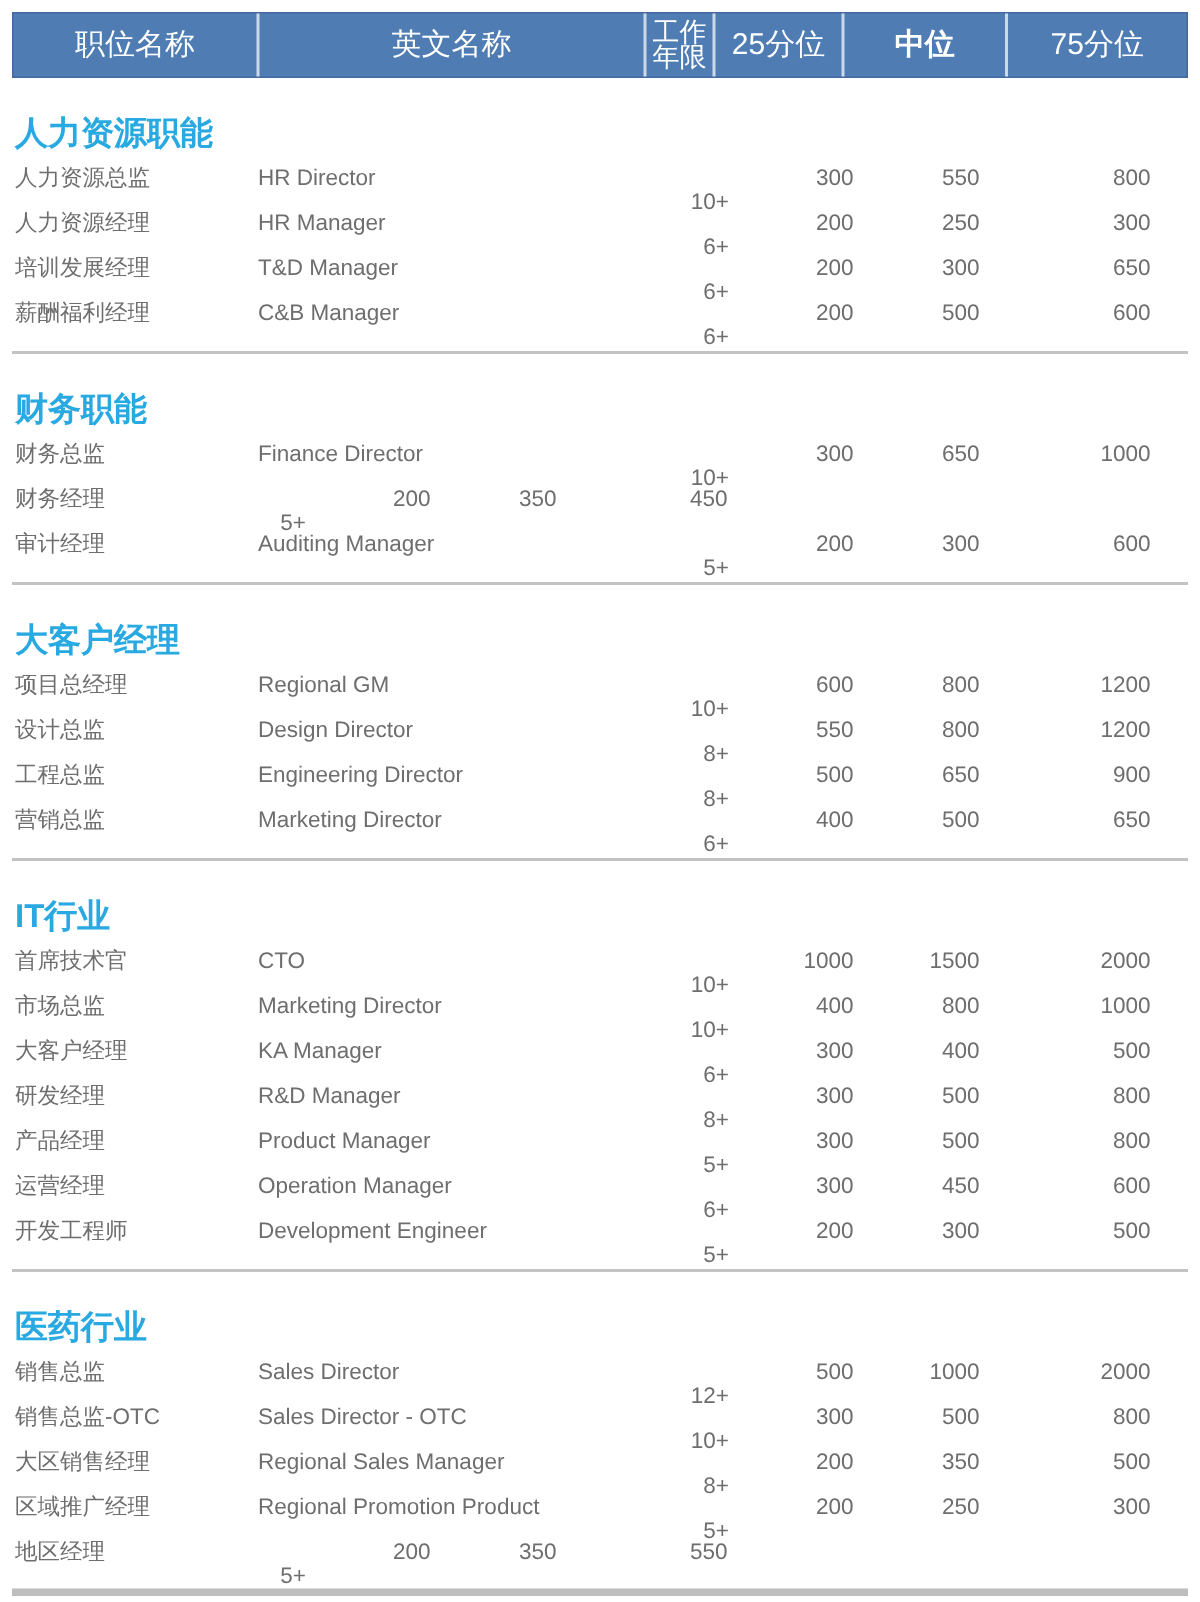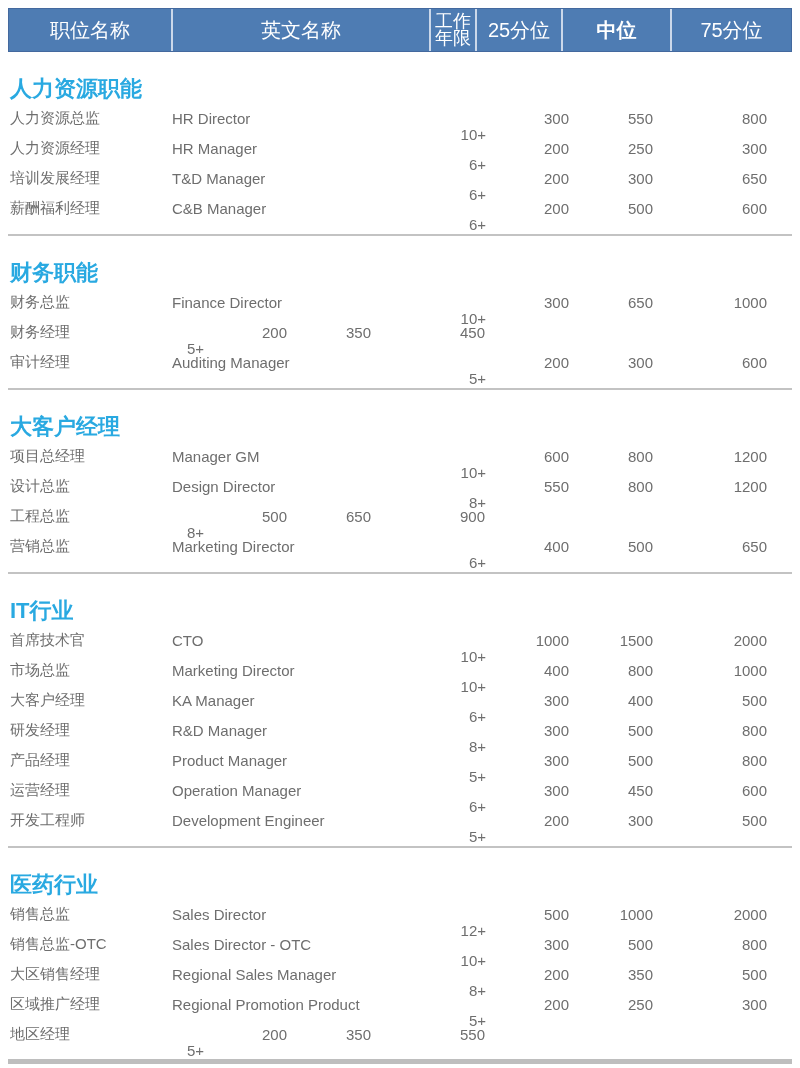--- a/index.html
+++ b/index.html
@@ -133,36 +133,37 @@
       <div class="c c5">300</div>
       <div class="c c6">600</div>
     </div>
     <div class="divider"></div>
   </section>
 
   <section>
     <h2 class="heading">大客户经理</h2>
     <div class="row">
       <div class="c c1">项目总经理</div>
-      <div class="c c2">Manager GM</div>
+      <div class="c c2">Regional GM</div>
       <div class="c c3">10+</div>
       <div class="c c4">600</div>
       <div class="c c5">800</div>
       <div class="c c6">1200</div>
     </div>
     <div class="row">
       <div class="c c1">设计总监</div>
       <div class="c c2">Design Director</div>
       <div class="c c3">8+</div>
       <div class="c c4">550</div>
       <div class="c c5">800</div>
       <div class="c c6">1200</div>
     </div>
     <div class="row">
       <div class="c c1">工程总监</div>
+      <div class="c c2">Engineering Director</div>
       <div class="c c3">8+</div>
       <div class="c c4">500</div>
       <div class="c c5">650</div>
       <div class="c c6">900</div>
     </div>
     <div class="row">
       <div class="c c1">营销总监</div>
       <div class="c c2">Marketing Director</div>
       <div class="c c3">6+</div>
       <div class="c c4">400</div>

